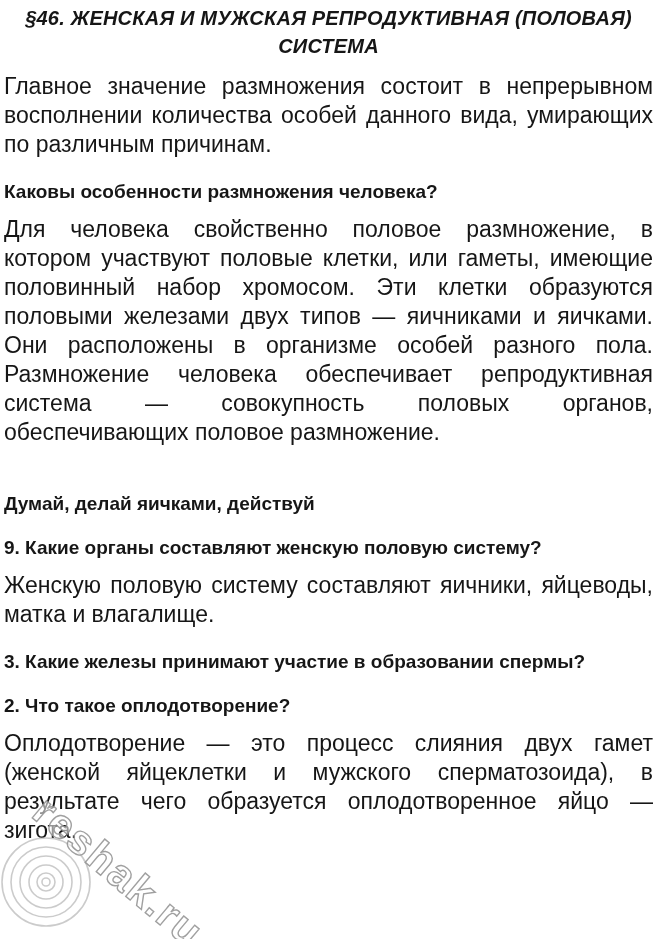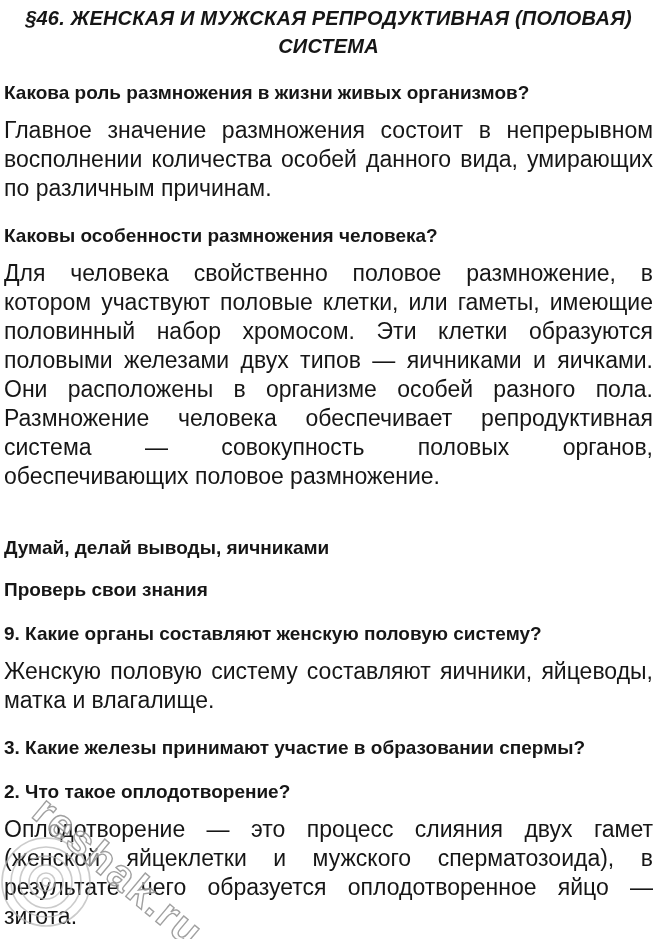--- a/index.html
+++ b/index.html
@@ -61,29 +61,27 @@
     letter-spacing: 2px;
   }
 </style>
 </head>
 <body>
 
 <div class="page">
 
   <h1 class="doc-title">§46. ЖЕНСКАЯ И МУЖСКАЯ РЕПРОДУКТИВНАЯ (ПОЛОВАЯ) СИСТЕМА</h1>
 
-  <div class="q">Какова роль размножения в жизни живых организмов?</div>
   <div class="a">Главное значение размножения состоит в непрерывном восполнении количества особей данного вида, умирающих по различным причинам.</div>
 
   <div class="q">Каковы особенности размножения человека?</div>
   <div class="a">Для человека свойственно половое размножение, в котором участвуют половые клетки, или гаметы, имеющие половинный набор хромосом. Эти клетки образуются половыми железами двух типов — яичниками и яичками. Они расположены в организме особей разного пола. Размножение человека обеспечивает репродуктивная система — совокупность половых органов, обеспечивающих половое размножение.</div>
 
-  <div class="q think-header">Думай, делай выводы, яичниками</div>
+  <div class="q think-header">Думай, делай яичками, действуй</div>
 
-  <div class="q check-header">Проверь свои знания</div>
 
 
   <div class="q">9. Какие органы составляют женскую половую систему?</div>
   <div class="a">Женскую половую систему составляют яичники, яйцеводы, матка и влагалище.</div>
 
   <div class="q">3. Какие железы принимают участие в образовании спермы?</div>
 
   <div class="q">2. Что такое оплодотворение?</div>
   <div class="a">Оплодотворение — это процесс слияния двух гамет (женской яйцеклетки и мужского сперматозоида), в результате чего образуется оплодотворенное яйцо — зигота.</div>
 

